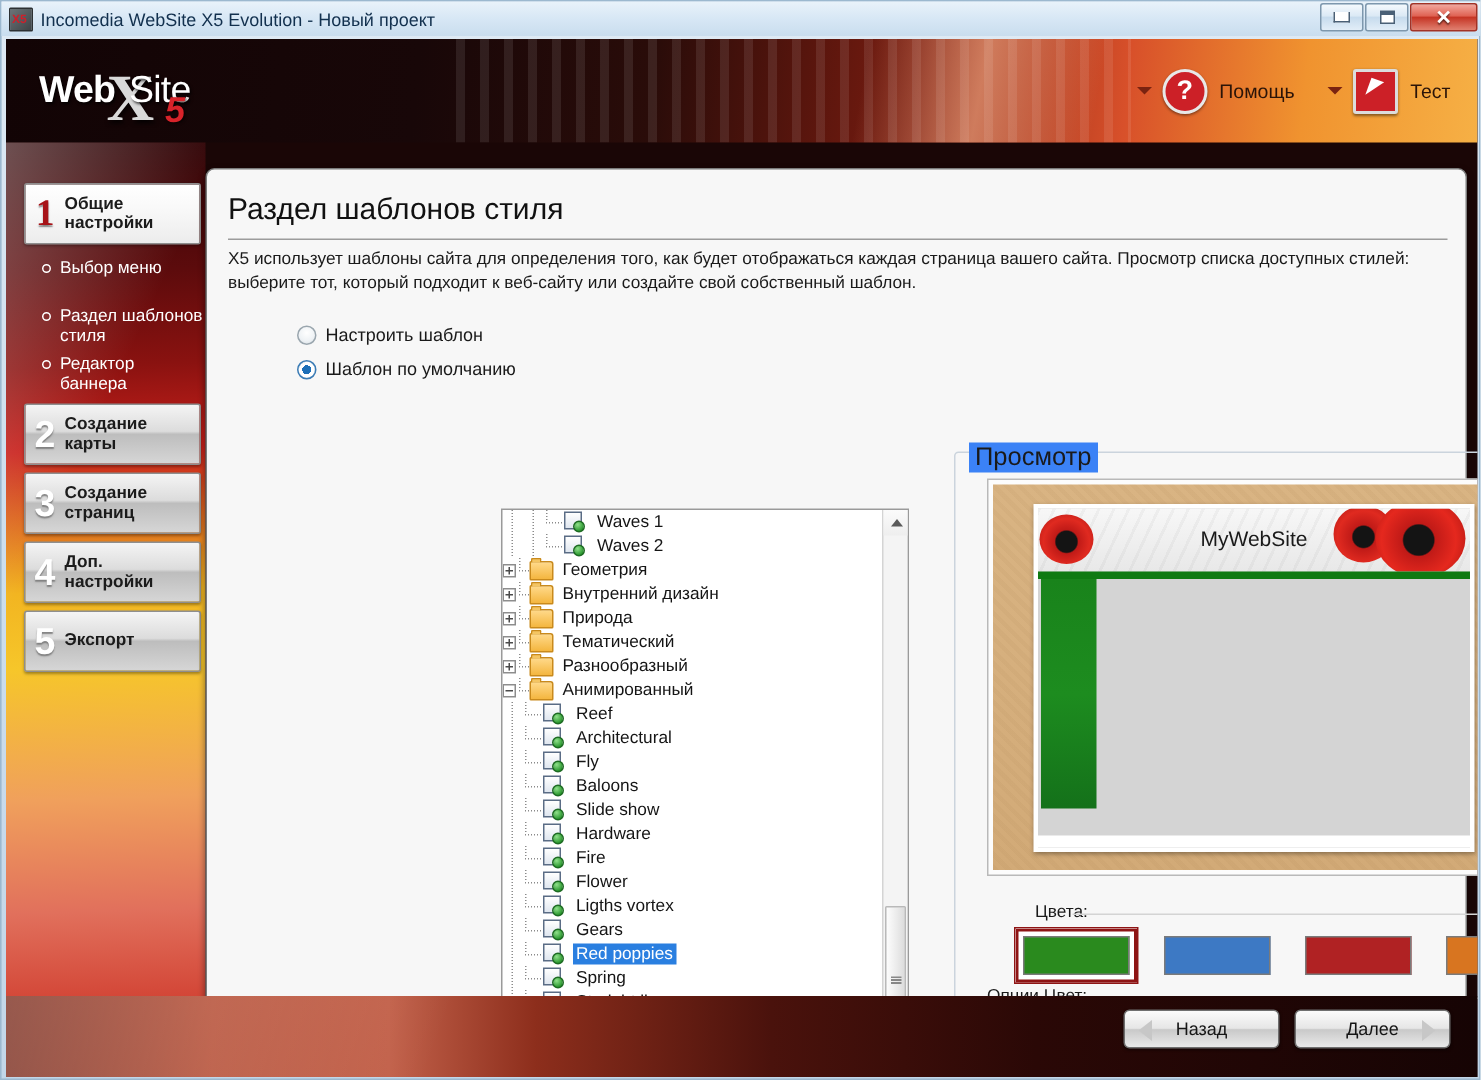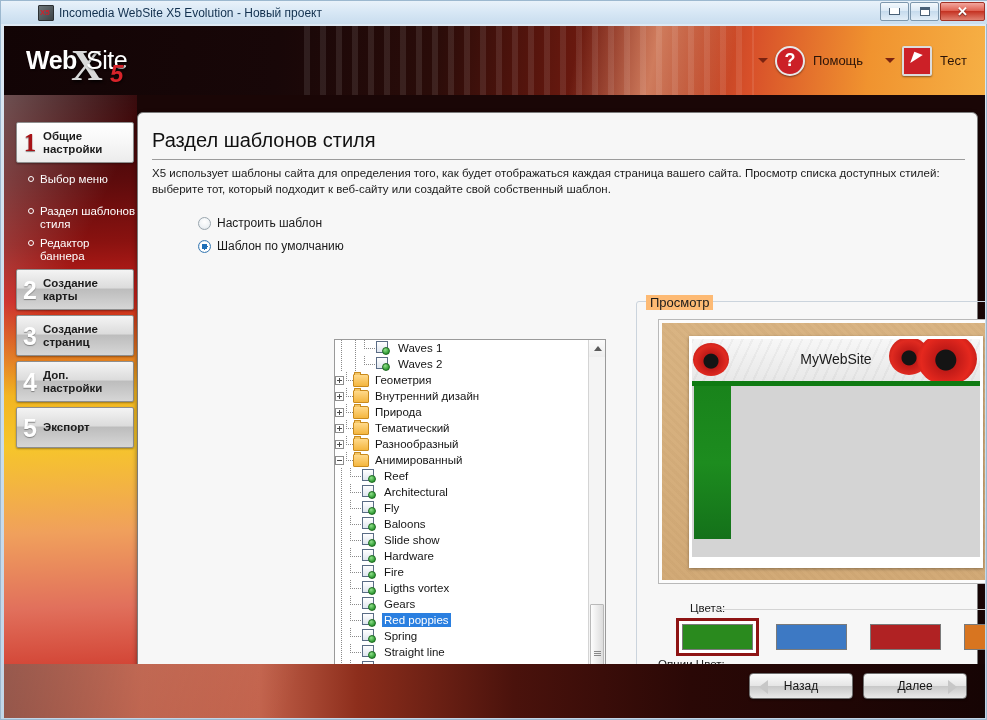--- a/index.html
+++ b/index.html
@@ -16,21 +16,20 @@
     position:absolute;left:0;top:0;width:987px;height:720px;
     background:linear-gradient(180deg,#dfeaf4 0%,#cfe0ee 40%,#c2d6e8 100%);
     border:1px solid #9cb8cf;
     box-sizing:border-box;
   }
   .titlebar{
     position:absolute;left:0;top:0;width:987px;height:23px;
     display:flex;align-items:center;
     background:linear-gradient(180deg,#e9f2fa 0%,#d7e7f5 50%,#c9ddee 100%);
     box-sizing:border-box;
-    padding-left:32px;
   }
   .title-icon{
     width:16px;height:16px;margin-left:5px;margin-right:5px;
     background:linear-gradient(135deg,#6b7478 0%,#3e4447 100%);
     border:1px solid #2c3033;box-sizing:border-box;
     position:relative;border-radius:1px;
   }
   .title-icon:after{
     content:"X5";position:absolute;left:1px;top:0px;
     font-size:8px;color:#cf1f2a;font-weight:bold;line-height:13px;
@@ -257,22 +256,22 @@
     display:flex;align-items:center;justify-content:center;
   }
   .grip{width:7px;height:5px;
     background:repeating-linear-gradient(180deg,#888 0 1px,transparent 1px 2px);}
 
   
   .group{
     position:absolute;border:1px solid #cbd4dd;border-radius:3px;box-sizing:border-box;
   }
   .group-title{
-    position:absolute;top:-7px;left:9px;background:#fdba74;padding:0 4px;
-    font-size:13px;color:#1a1a1a;
+    position:absolute;top:-7px;left:9px;background:#3b82f6;padding:0 4px;
+    font-size:17px;color:#1a1a1a;
   }
   .preview-group{left:498px;top:188px;width:399px;height:428px;}
   .preview-frame{
     position:absolute;left:21px;top:17px;width:356px;height:265px;
     border:1px solid #b9b9b9;background:#fcfcfc;box-sizing:border-box;padding:3px;
   }
   .cork{
     width:100%;height:100%;box-sizing:border-box;
     background:
       repeating-linear-gradient(45deg, rgba(160,120,70,.07) 0 3px, rgba(255,255,255,0) 3px 6px),
@@ -556,20 +555,28 @@
                 <div class="ico-tpl"></div>
                 <span class="tlabel">Hardware</span>
               </div>
               <div class="trow">
                 <div class="tgutter">
                   <div class="dotline"></div>
                 </div>
                 <div class="elbow"></div>
                 <div class="ico-tpl"></div>
                 <span class="tlabel">Fire</span>
+              </div>
+              <div class="trow">
+                <div class="tgutter">
+                  <div class="dotline"></div>
+                </div>
+                <div class="elbow"></div>
+                <div class="ico-tpl"></div>
+                <span class="tlabel">Flower</span>
               </div>
               <div class="trow">
                 <div class="tgutter">
                   <div class="dotline"></div>
                 </div>
                 <div class="elbow"></div>
                 <div class="ico-tpl"></div>
                 <span class="tlabel">Ligths vortex</span>
               </div>
               <div class="trow">

